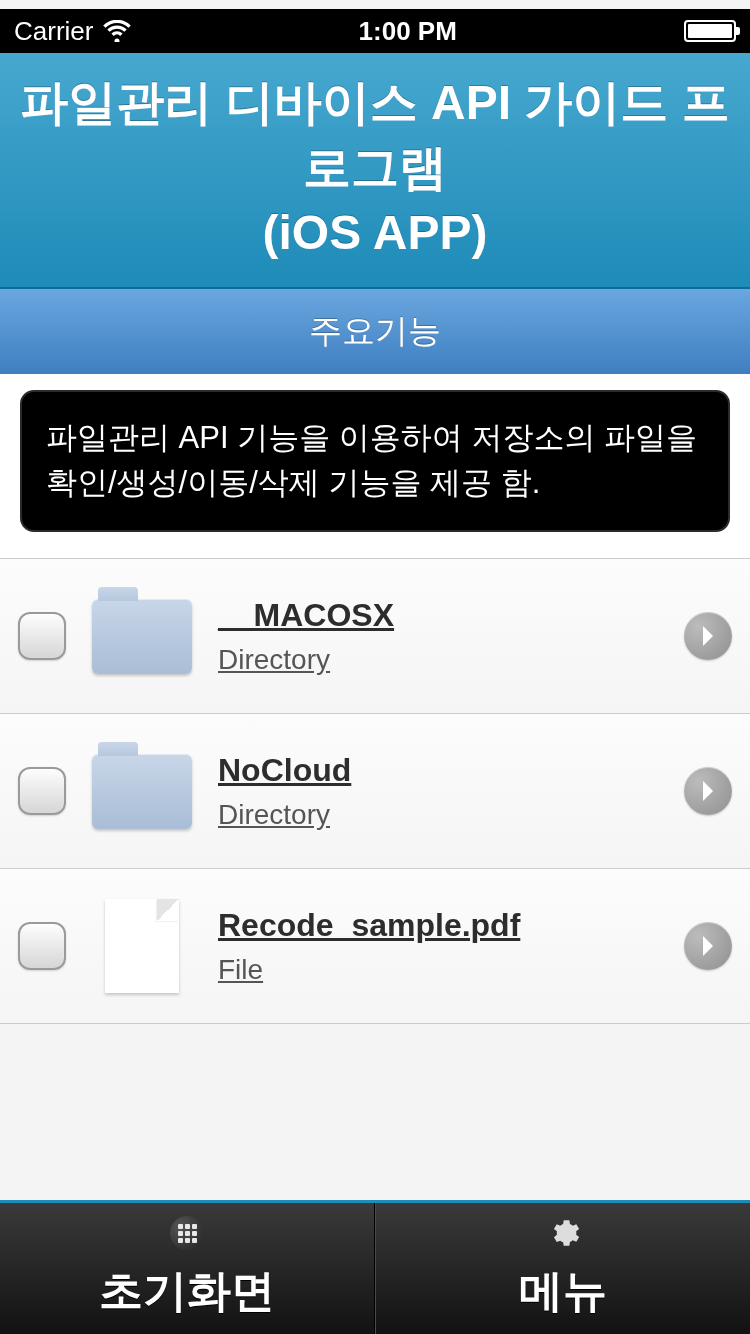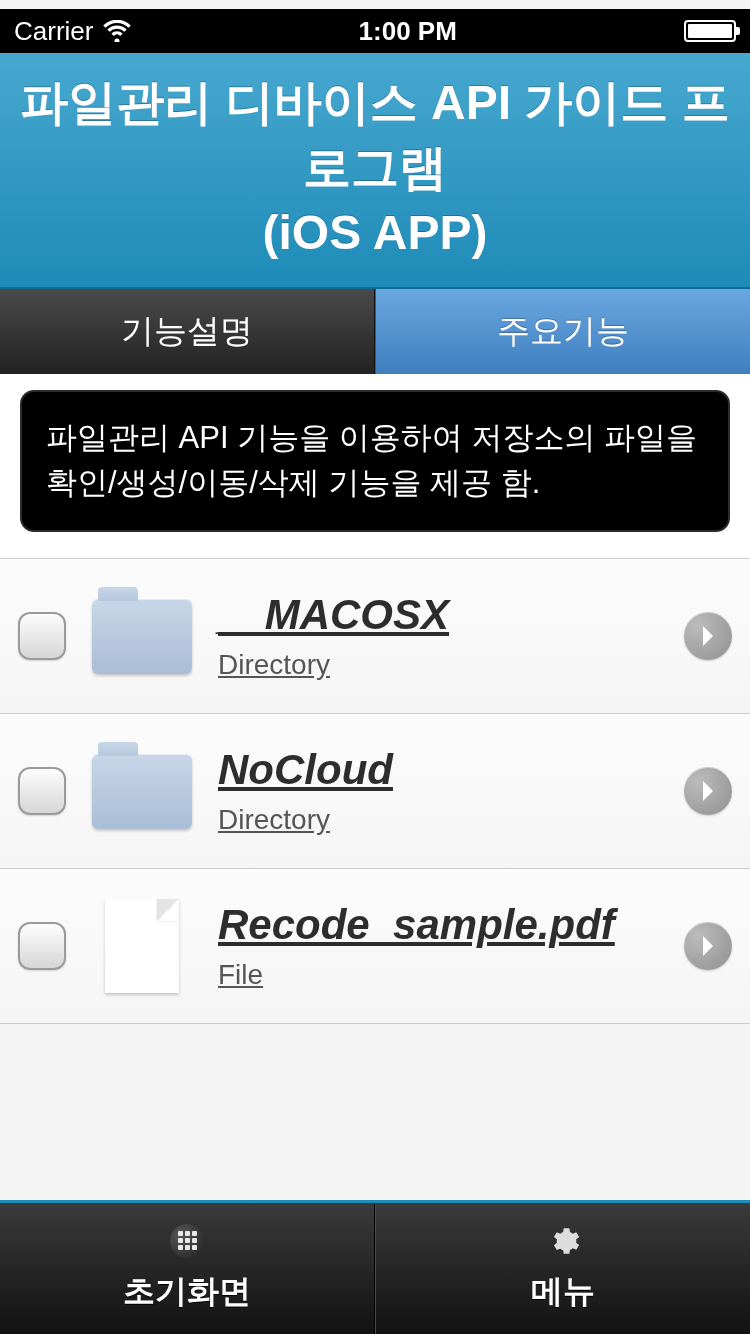--- a/index.html
+++ b/index.html
@@ -149,24 +149,23 @@
   .file::after{
     content:"";
     position:absolute; top:0; right:0;
     width:22px; height:22px;
     background: linear-gradient(135deg,#e4e4e4 50%,#fff 50%);
     box-shadow: -1px 1px 1px rgba(0,0,0,.05);
   }
   .row-text { flex:1; }
   .row-title {
     color:#2d2d2d;
-    font-size: 42px;
+    font-size: 32px;
     font-weight: 700;
     text-decoration: underline;
-    font-style: italic;
   }
   .row-sub {
     margin-top: 10px;
     color:#555;
     font-size: 28px;
     text-decoration: underline;
   }
   .chev {
     width:48px; height:48px;
     border-radius:50%;
@@ -188,21 +187,21 @@
     background: linear-gradient(#3a3a3a,#121212);
   }
   .bottom .btn {
     flex:1;
     color:#fff;
     text-align:right;
     display:flex;
     flex-direction:column;
     align-items:center;
     justify-content:center;
-    font-size: 32px;
+    font-size: 44px;
     font-weight:700;
     border-right: 1px solid #000;
     border-left: 1px solid #4a4a4a;
     gap: 12px;
     text-shadow: 0 1px 0 #000;
   }
   .bottom .btn:first-child{ border-left:none;}
   .bottom .btn:last-child{ border-right:none;}
   .grid-icon {
     width:34px; height:34px;
@@ -236,21 +235,20 @@
       </div>
   </div>
 </div>
 
 <div class="header">
   <div>파일관리 디바이스 API 가이드 프로그램</div>
   <div>(iOS APP)</div>
 </div>
 
 <div class="tabs">
-  <div class="tab">기능설명</div>
   <div class="tab active">주요기능</div>
 </div>
 
 <div class="desc-wrap">
   <div class="desc">파일관리 API 기능을 이용하여 저장소의 파일을 확인/생성/이동/삭제 기능을 제공 함.</div>
 </div>
 
 <div class="list">
 
   <div class="row">

